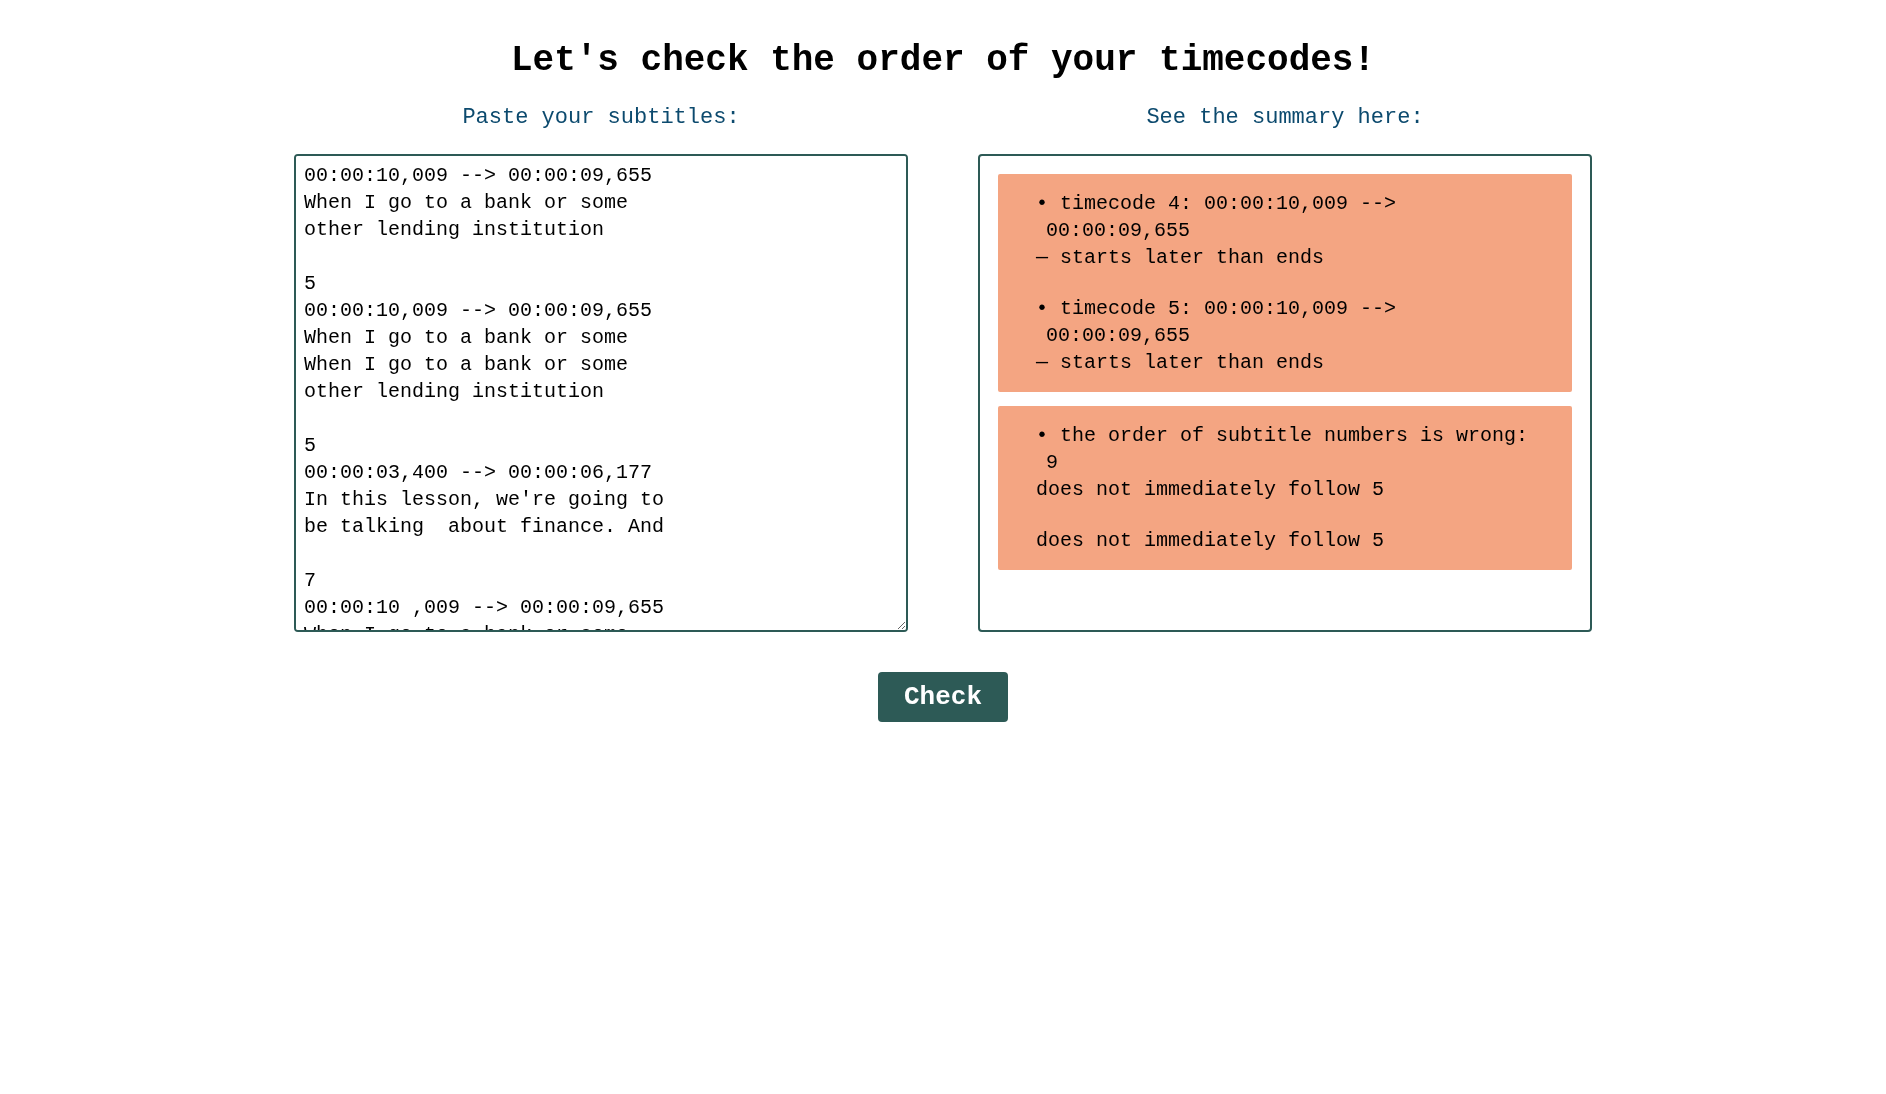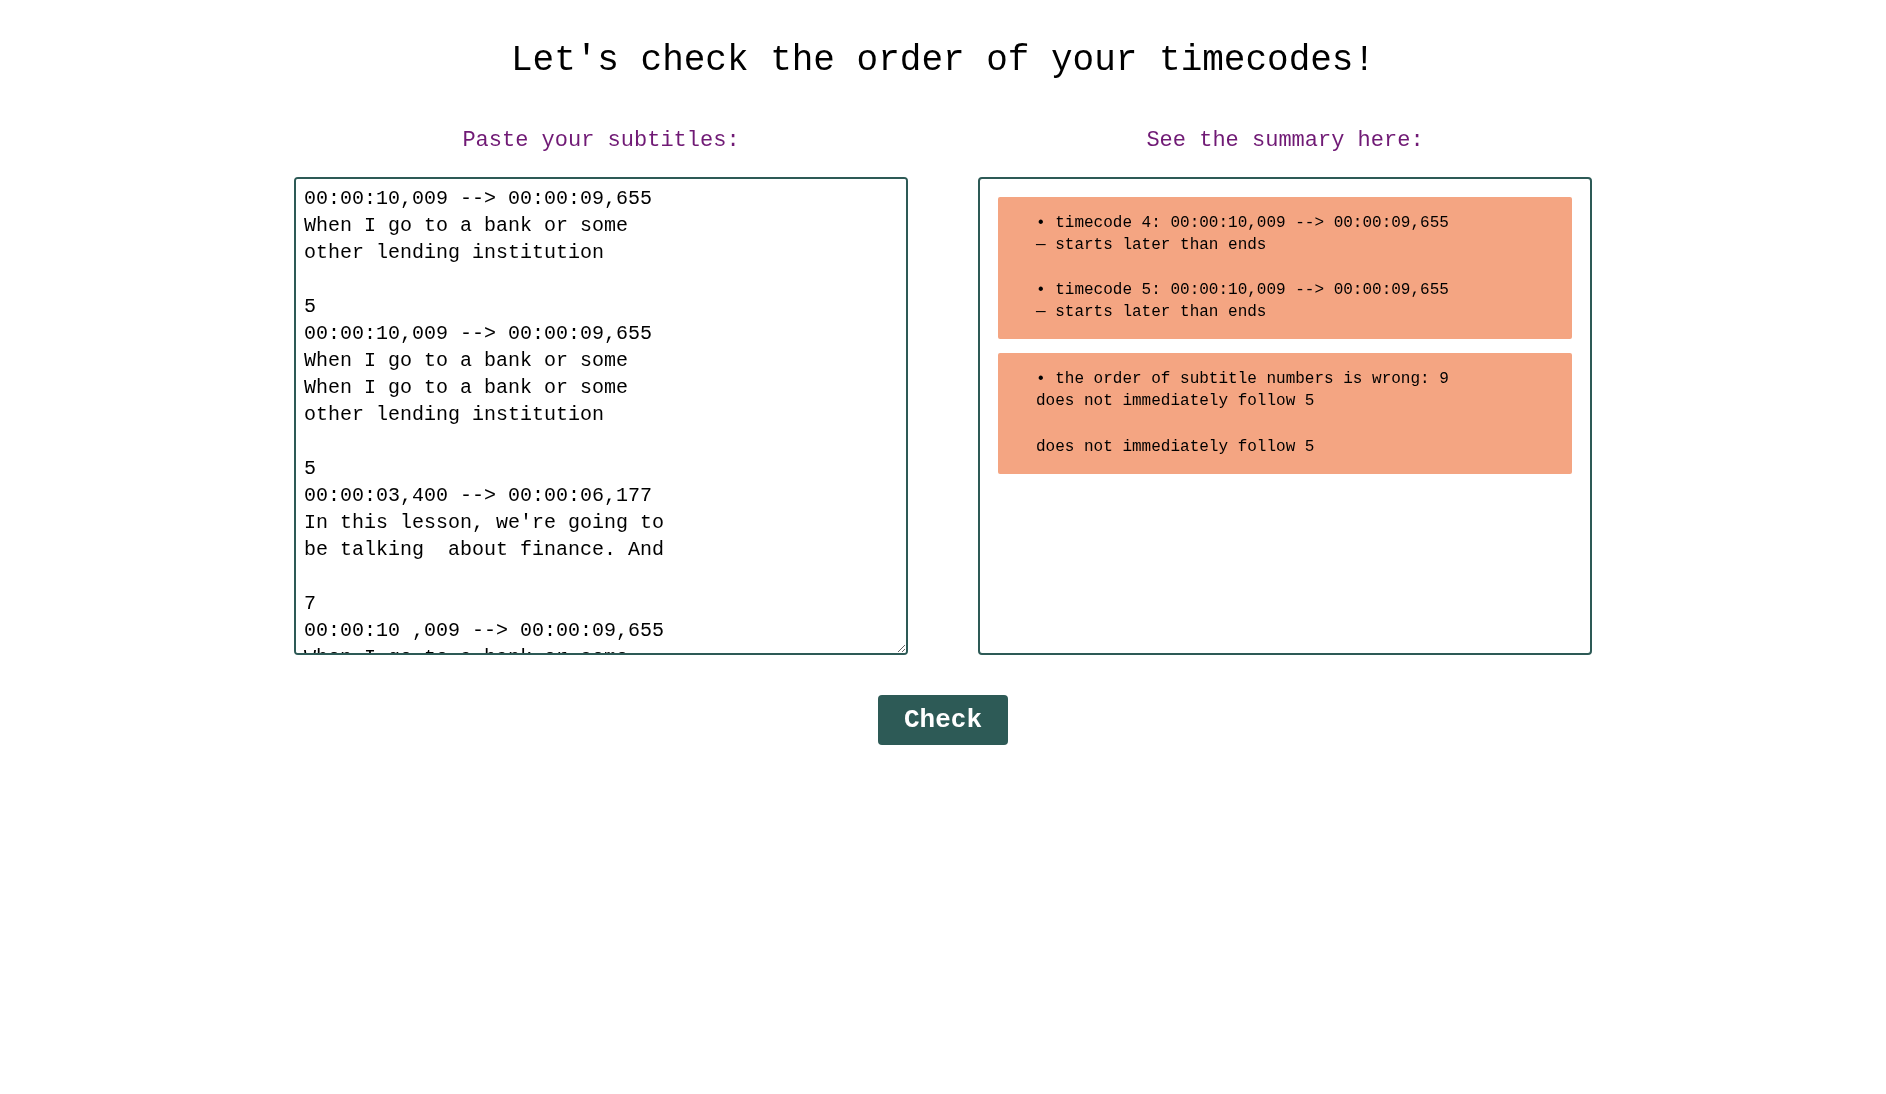--- a/index.html
+++ b/index.html
@@ -7,40 +7,40 @@
       margin: 0;
       padding: 0;
     }
     body {
       font-family: 'Courier New', Courier, monospace;
       background: #ffffff;
       padding: 40px 60px;
     }
     .page-title {
       font-size: 36px;
-      font-weight: normal;
+      font-weight: bold;
       text-align: center;
-      margin-bottom: 47px;
+      margin-bottom: 24px;
       color: #000;
     }
     .columns {
       display: flex;
       justify-content: center;
       gap: 70px;
       margin-bottom: 40px;
     }
     .column {
       display: flex;
       flex-direction: column;
       align-items: center;
     }
     .column-label {
       font-size: 22px;
       margin-bottom: 24px;
-      color: #701a75;
+      color: #0c4a6e;
     }
     .subtitle-input {
       width: 614px;
       height: 478px;
       border: 2px solid #2d5a56;
       border-radius: 4px;
       font-family: 'Courier New', Courier, monospace;
       font-size: 20px;
       padding: 6px 8px;
       line-height: 1.35;
@@ -56,21 +56,21 @@
       overflow-y: auto;
     }
     .summary-group {
       background: #f4a582;
       border-radius: 2px;
       margin-bottom: 14px;
       padding: 4px 0;
     }
     .summary-item {
       padding: 12px 20px 12px 20px;
-      font-size: 16px;
+      font-size: 20px;
       line-height: 1.35;
       color: #000;
     }
     .summary-item .bullet-line {
       text-indent: -10px;
       padding-left: 28px;
     }
     .summary-item .bullet-line::before {
       content: "• ";
     }

